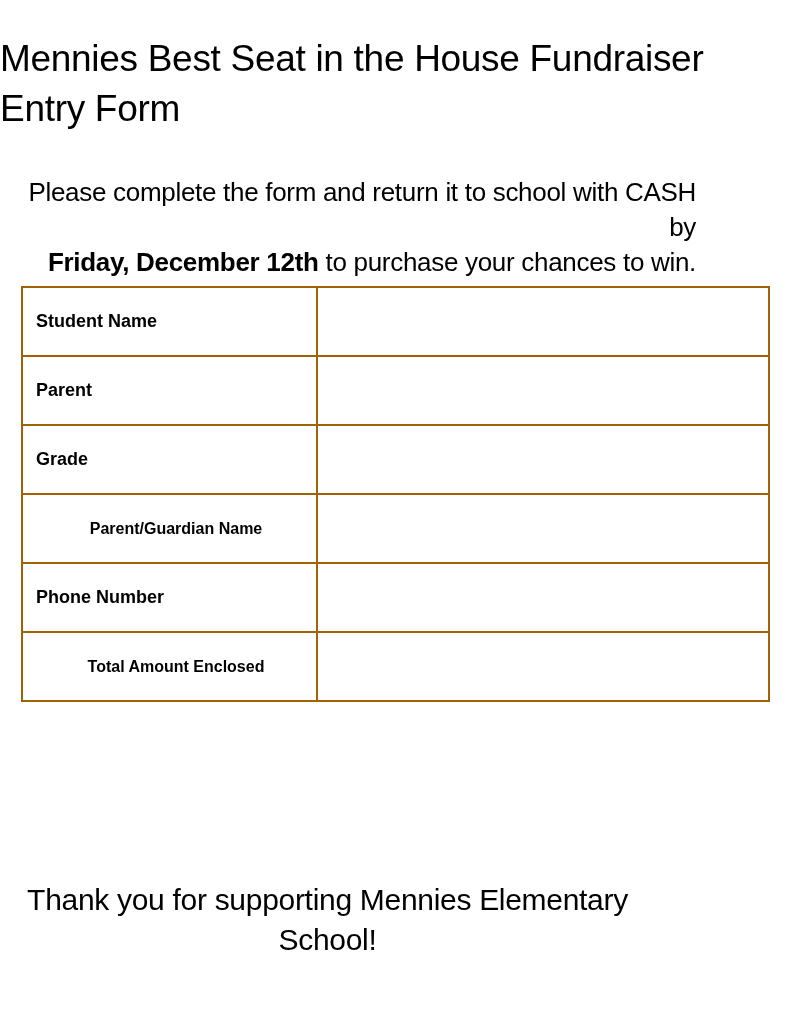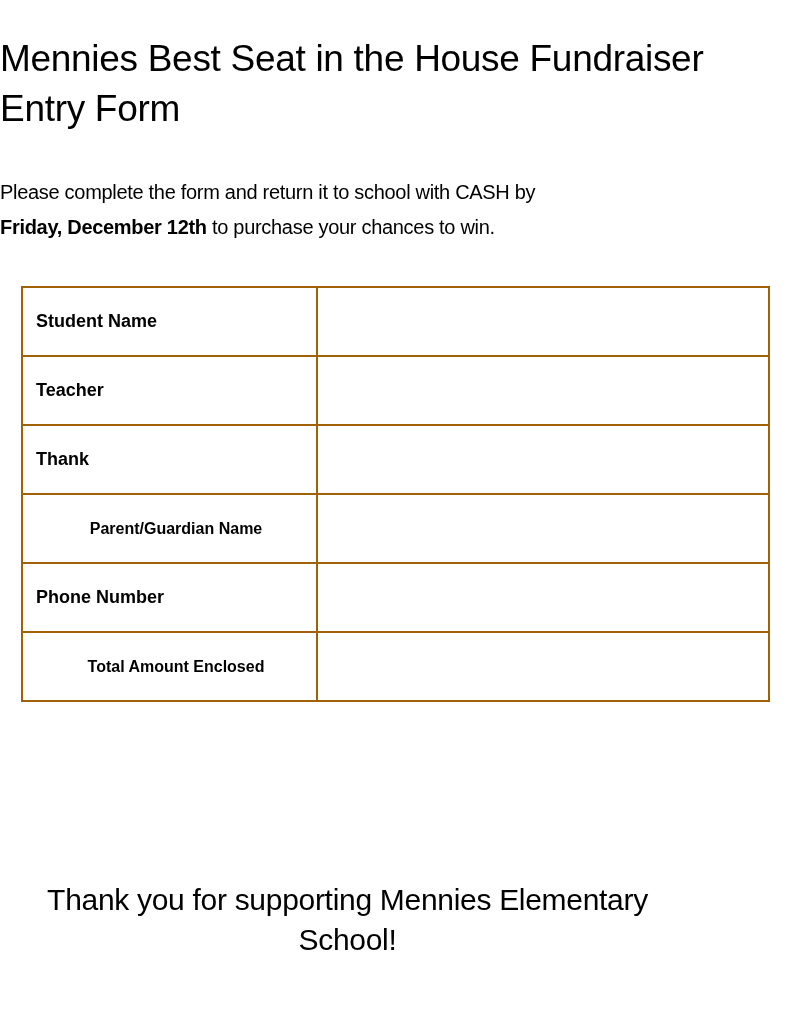--- a/index.html
+++ b/index.html
@@ -7,21 +7,21 @@
       width: 791px; height: 1024px; position: relative; overflow: hidden;
       font-family: "Liberation Sans", "DejaVu Sans", sans-serif; color: #000;
     }
     .title {
       position: absolute; left: 0; top: 34px; width: 791px;
       text-align: left; font-size: 37px; line-height: 50px; font-weight: normal;
       letter-spacing: -0.3px;
     }
     .intro {
       position: absolute; left: 0; top: 175px; width: 696px;
-      text-align: left; font-size: 20px; line-height: 35px;
+      text-align: right; font-size: 26px; line-height: 35px;
       letter-spacing: -0.3px;
     }
     .intro b { font-weight: bold; }
     table.form {
       position: absolute; left: 21px; top: 286px;
       width: 749px; border-collapse: collapse;
     }
     table.form td {
       border: 2px solid #a16207; height: 67px; padding: 0; vertical-align: middle;
     }
@@ -30,21 +30,21 @@
     }
     td.label.small { font-size: 16px; text-align: center; }
     td.value { }
     td.value input {
       width: 100%; height: 100%; border: none; outline: none; background: transparent;
       font-size: 18px; padding: 0 10px; box-sizing: border-box;
       font-family: "Liberation Sans", sans-serif;
     }
     .thanks {
       position: absolute; left: 0; top: 880px; width: 655px;
-      text-align: center; font-size: 30px; line-height: 40px; letter-spacing: -0.3px; margin-left: 20px;
+      text-align: center; font-size: 30px; line-height: 40px; letter-spacing: -0.3px;
     }
   </style>
 </head>
 <body>
 
 <div class="title">
   <div>Mennies Best Seat in the House Fundraiser</div>
   <div>Entry Form</div>
 </div>
 
@@ -53,25 +53,25 @@
   <div><b>Friday, December 12th</b><span> to purchase your chances to win.</span></div>
 </div>
 
 <table class="form">
   <tbody>
       <tr>
     <td class="label">Student Name</td>
     <td class="value"><input value="" style=""></td>
   </tr>
   <tr>
-    <td class="label">Teacher</td>
+    <td class="label">Parent</td>
     <td class="value"><input value="" style=""></td>
   </tr>
   <tr>
-    <td class="label">Thank</td>
+    <td class="label">Grade</td>
     <td class="value"><input value="" style=""></td>
   </tr>
   <tr>
     <td class="label small">Parent/Guardian Name</td>
     <td class="value"><input value="" style=""></td>
   </tr>
   <tr>
     <td class="label">Phone Number</td>
     <td class="value"><input value="" style=""></td>
   </tr>

